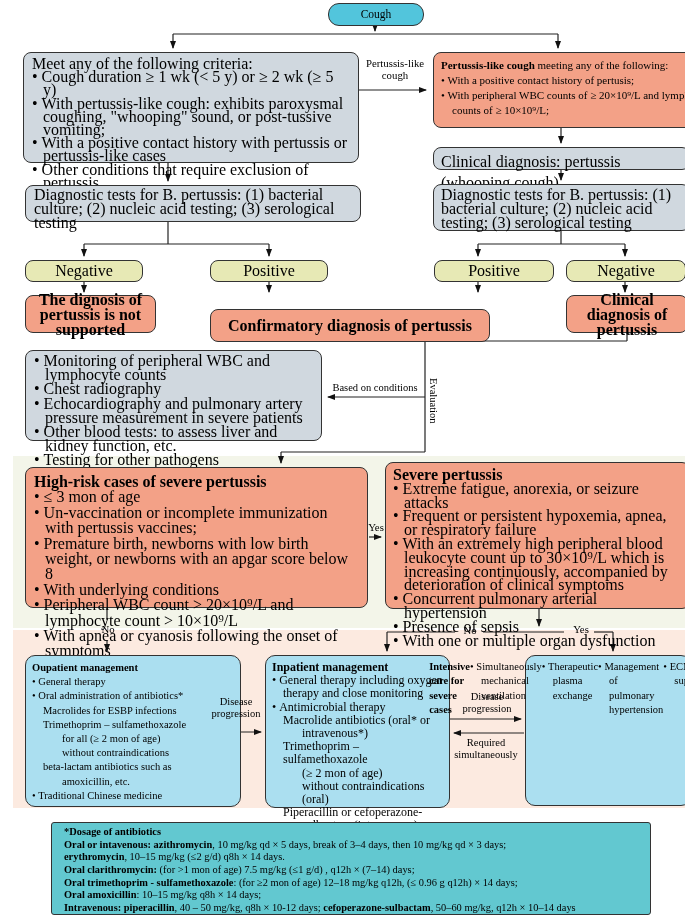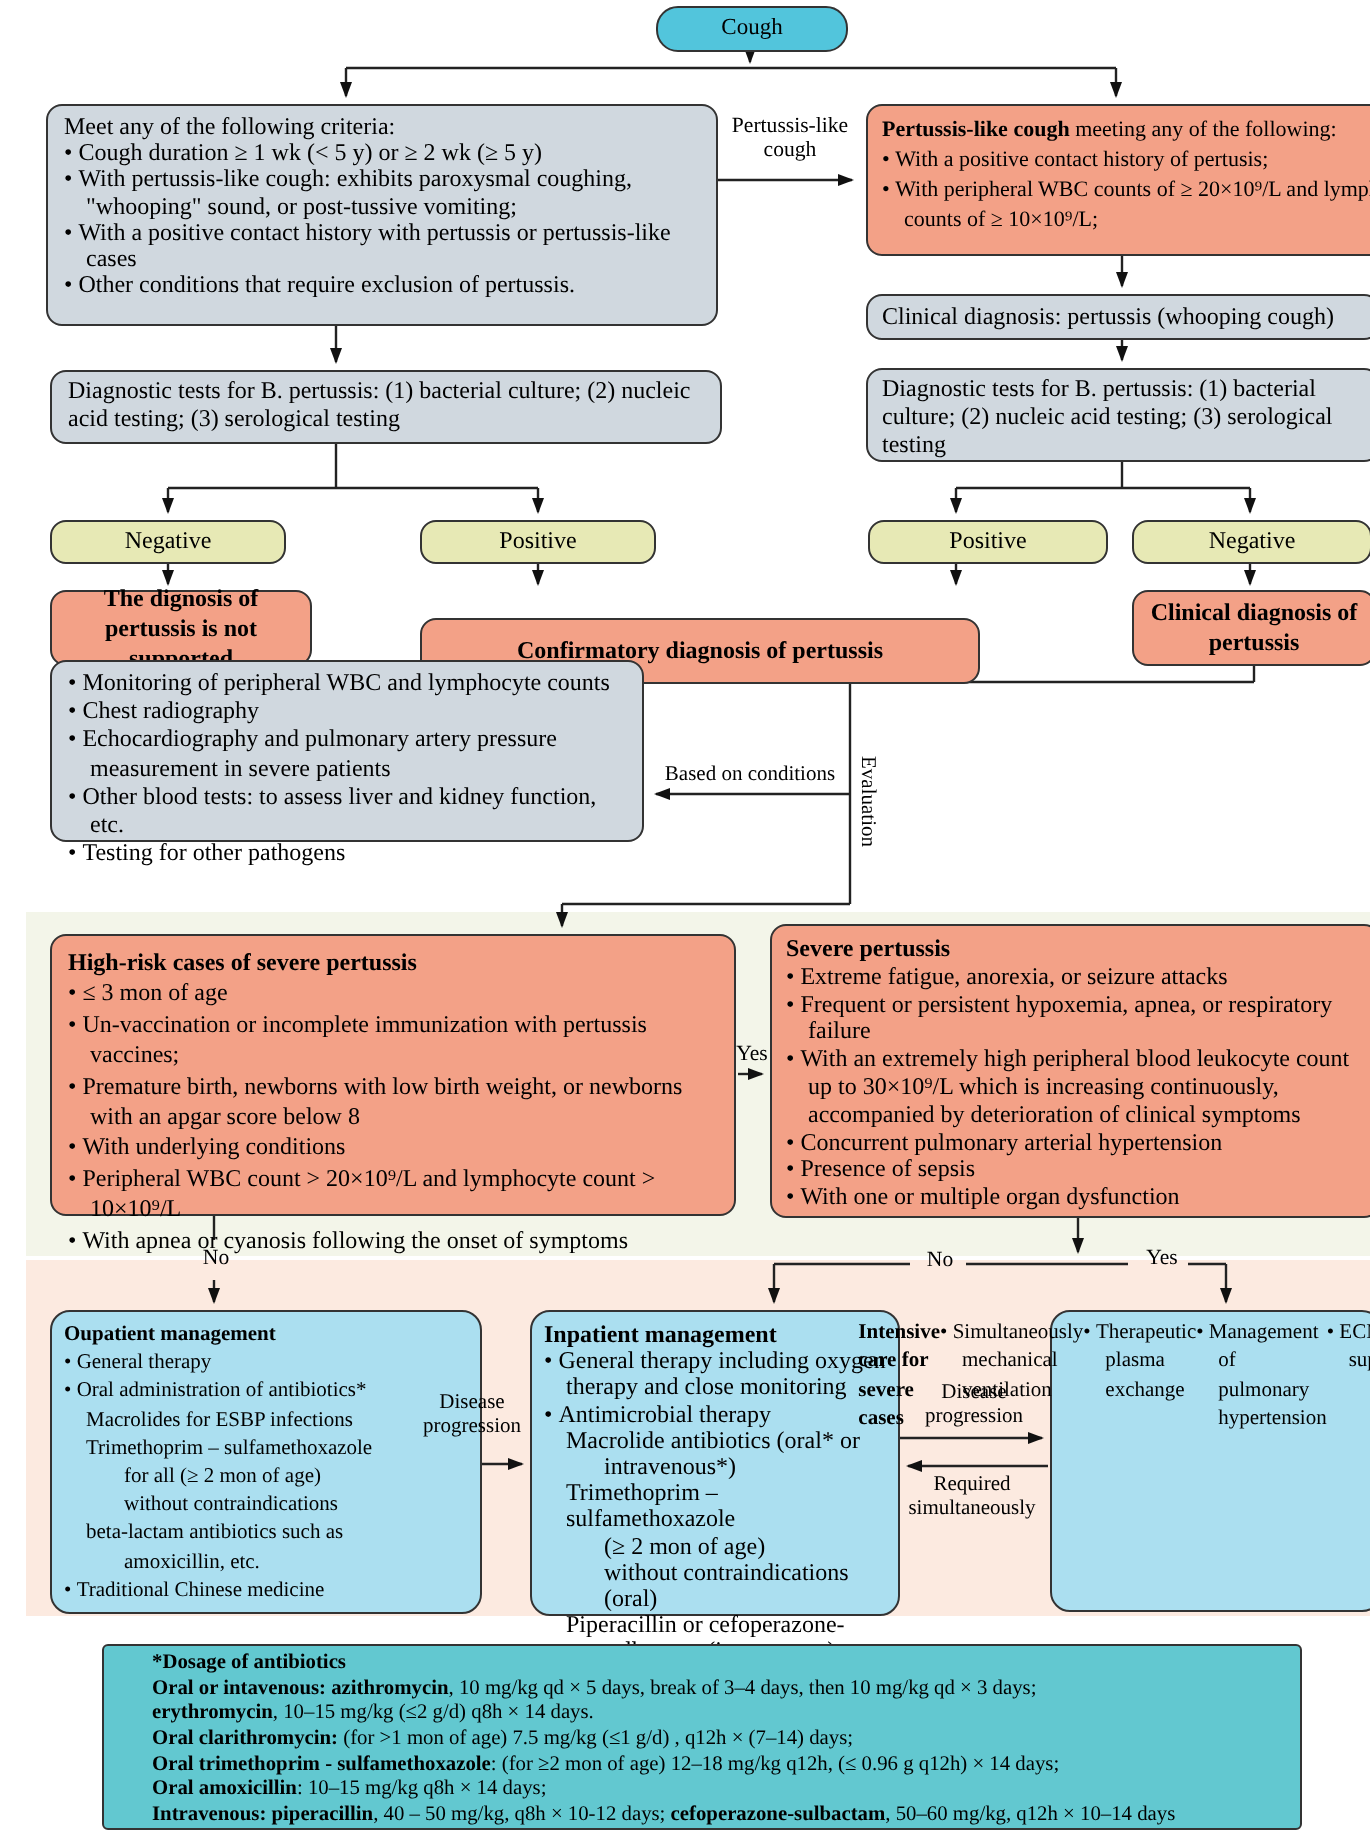--- a/index.html
+++ b/index.html
@@ -3,27 +3,27 @@
 <meta charset="utf-8">
 <style>
   html,body{margin:0;padding:0;background:#fff;}
   #canvas{position:relative;width:685px;height:920px;background:#ffffff;overflow:hidden;
           font-family:Liberation Serif, serif;color:#000000;margin-left:13px;}
   .band{position:absolute;left:0;width:685px;}
   #band-highrisk{top:456px;height:172px;background:#f3f5e9;}
   #band-mgmt{top:630px;height:178px;background:#fceae0;}
   svg.wires{position:absolute;left:0;top:0;pointer-events:none;}
   .bx{position:absolute;border:1.3px solid #333;border-radius:8px;box-sizing:border-box;
-      font-size:12px;line-height:1.32;padding:4px 8px;}
+      font-size:16px;line-height:1.32;padding:4px 8px;}
   .gray{background:#d0d8df;}
   .salmon{background:#f3a187;}
   .yellow{background:#e7e9b5;}
   .blue{background:#abdff0;}
   .cyan{background:#52c5dc;border-radius:11px;}
-  .teal{background:#62c8d0;border-radius:3px;font-size:10.4px;line-height:1.22;padding:3px 24px;}
+  .teal{background:#62c8d0;border-radius:3px;font-size:10.4px;line-height:1.22;padding:3px 12px;}
   .center{display:flex;align-items:center;justify-content:center;text-align:center;}
   .vcenter{display:flex;flex-direction:row;justify-content:center;}
   .bold{font-weight:bold;}
   .item{margin:0;}
   .item.bu{padding-left:11px;text-indent:-11px;}
   .item.bu::before{content:"\2022\00a0";}
   .item.i1{margin-left:11px;}
   .item.i2{margin-left:30px;}
   .lbl{position:absolute;font-size:10.8px;line-height:1.15;text-align:center;}
   .vert{writing-mode:vertical-rl;}
@@ -112,21 +112,21 @@
 
   <div class="bx yellow center" style="left:12px;top:260px;width:118px;height:22px;">Negative</div>
   <div class="bx yellow center" style="left:197px;top:260px;width:118px;height:22px;">Positive</div>
   <div class="bx yellow center" style="left:421px;top:260px;width:120px;height:22px;">Positive</div>
   <div class="bx yellow center" style="left:553px;top:260px;width:120px;height:22px;">Negative</div>
 
   <div class="bx salmon center bold" style="left:12px;top:295px;width:131px;height:38px;line-height:15px;">The dignosis of pertussis is not supported</div>
   <div class="bx salmon center bold" style="left:197px;top:309px;width:280px;height:33px;">Confirmatory diagnosis of pertussis</div>
   <div class="bx salmon center bold" style="left:553px;top:295px;width:122px;height:38px;line-height:15px;">Clinical diagnosis of pertussis</div>
 
-  <div class="bx gray" style="left:12px;top:330px;width:297px;height:91px;line-height:14.2px;padding:3px 8px;">
+  <div class="bx gray" style="left:12px;top:350px;width:297px;height:91px;line-height:14.2px;padding:3px 8px;">
       <div class="item bu">Monitoring of peripheral WBC and lymphocyte counts</div>
       <div class="item bu">Chest radiography</div>
       <div class="item bu">Echocardiography and pulmonary artery pressure measurement in severe patients</div>
       <div class="item bu">Other blood tests: to assess liver and kidney function, etc.</div>
       <div class="item bu">Testing for other pathogens</div>
     </div>
 
   <div class="lbl" style="left:312px;top:382px;width:100px;font-size:10.5px;">Based on conditions</div>
   <div class="lbl vert" style="left:414px;top:363px;height:76px;font-size:10.5px;">Evaluation</div>
 

